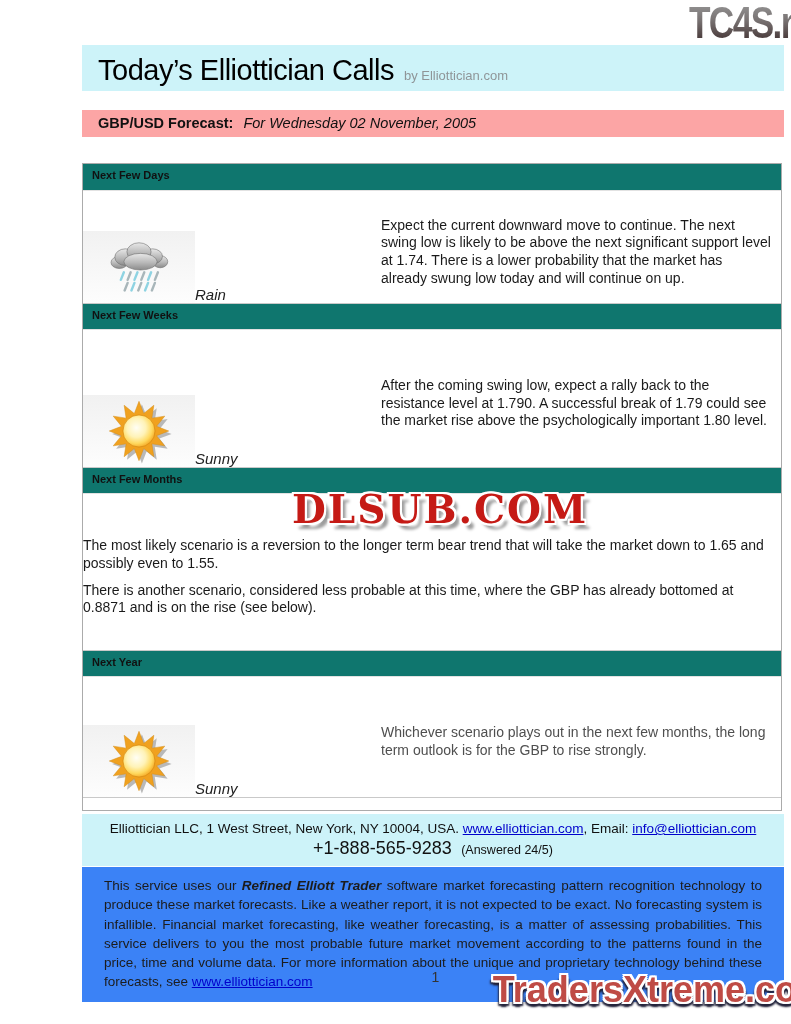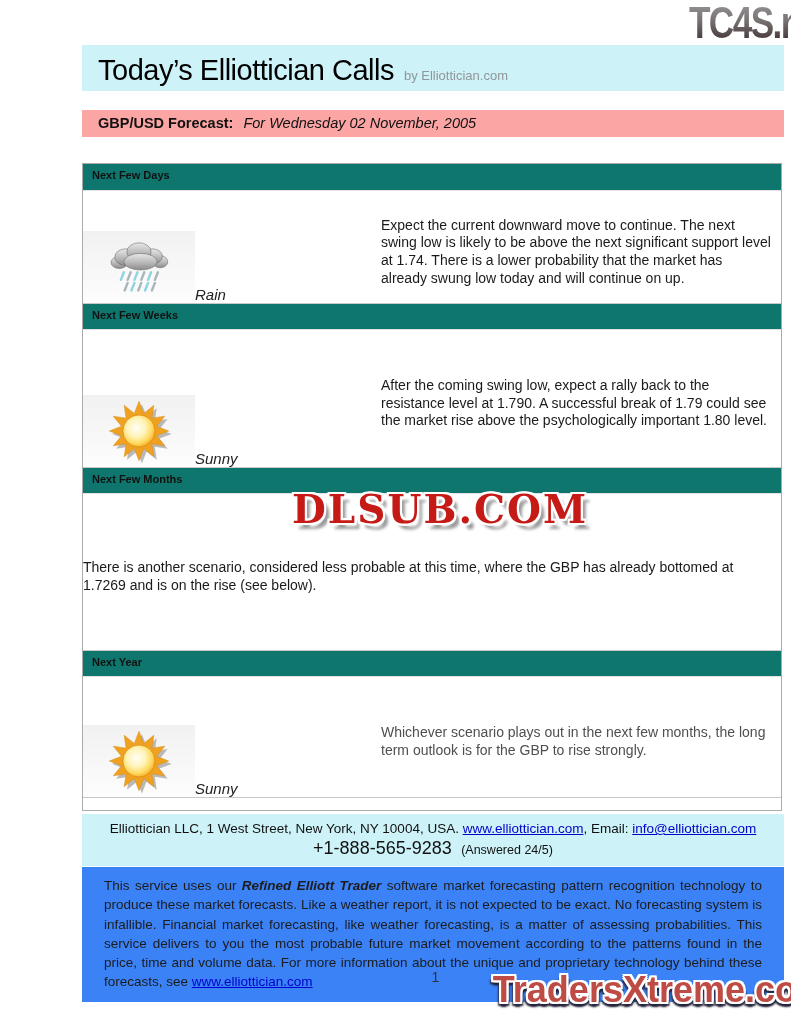--- a/index.html
+++ b/index.html
@@ -181,21 +181,22 @@
         </div>
       </div>
       <div class="text-cell">
         <p>After the coming swing low, expect a rally back to the resistance level at 1.790. A successful break of 1.79 could see the market rise above the psychologically important 1.80 level.</p>
       </div>
     </div>
 
     <div class="sec-header bt">Next Few Months</div>
     <div class="row r2">
       <div class="text-cell">
-        <p>There is another scenario, considered less probable at this time, where the GBP has already bottomed at 1.7269 and is on the rise (see below).</p>
+        <p>The most likely scenario is a reversion to the longer term bear trend that will take the market down to 1.65 and possibly even to 1.55.</p>
+        <p>There is another scenario, considered less probable at this time, where the GBP has already bottomed at 0.8871 and is on the rise (see below).</p>
       </div>
     </div>
 
     <div class="sec-header bt">Next Year</div>
     <div class="row r3">
       <div class="icon-cell">
         <div class="tile single">
           <svg viewBox="0 0 80 80" width="66" height="66">
               <use href="#g-sun"></use>
             </svg>

